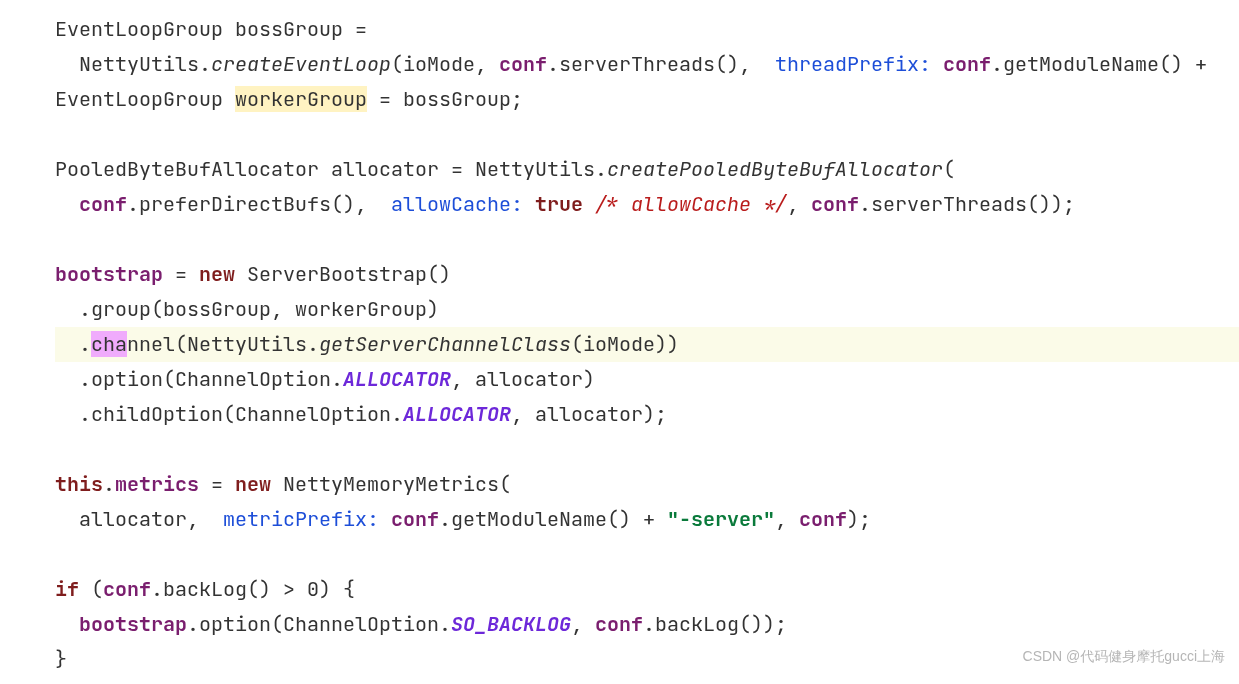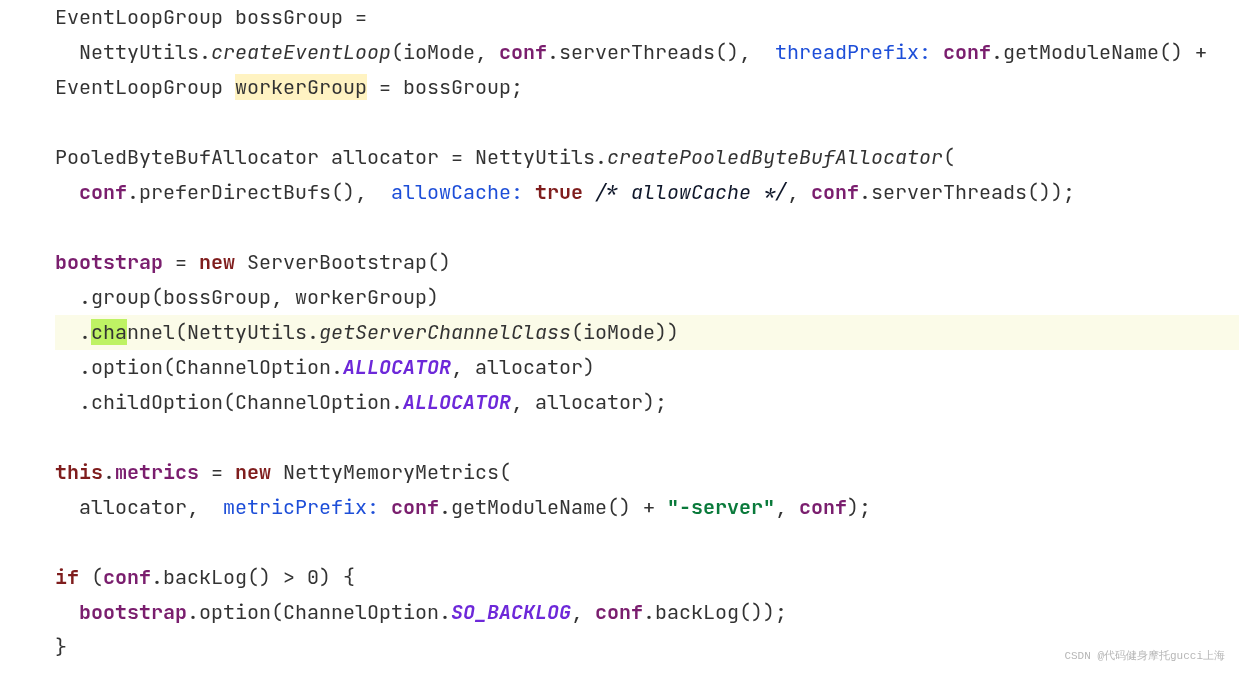--- a/index.html
+++ b/index.html
@@ -8,43 +8,43 @@
     background: #ffffff;
     width: 1239px;
     height: 684px;
     overflow: hidden;
     position: relative;
     font-family: "JetBrains Mono", "Consolas", "Monaco", monospace;
     font-size: 20px;
     line-height: 35px;
   }
   .code-area {
-    padding-top: 0px;
+    padding-top: 12px;
     padding-left: 55px;
     white-space: pre;
     color: #333;
   }
   .line { display: block; min-height: 35px; }
   .kw   { color: #7f1d1d; font-weight: bold; }       
   .field{ color: #7a1e6e; font-weight: bold; }       
   .str  { color: #0a7a3b; font-weight: bold; }       
   .ital { font-style: italic; text-align: right; }
-  .cmt  { color: #0f172a; font-style: italic; }
+  .cmt  { color: #b91c1c; font-style: italic; }
   .hint { color: #1d4ed8; }
   .const{ color: #6d28d9; font-style: italic; font-weight: bold; } 
   .hl-yellow { background: #fff3c2; }
   .line-hl { background: #fbfbe8; display: inline-block; width: 100%; }
-  .caret-sel { background: #bef264; }
+  .caret-sel { background: #f0abfc; }
   .watermark {
     position: absolute;
     right: 14px;
     bottom: 10px;
     color: rgba(120,120,120,0.55);
-    font-family: Liberation Mono, monospace;
-    font-size: 11px;
+    font-family: Liberation Sans, sans-serif;
+    font-size: 14px;
   }
 </style>
 </head>
 <body>
 
 <div class="code-area" id="code"><span class="line">EventLoopGroup bossGroup =</span><span class="line">  NettyUtils.<span class="ital">createEventLoop</span>(ioMode, <span class="field">conf</span>.serverThreads(),  <span class="hint">threadPrefix:</span> <span class="field">conf</span>.getModuleName() +</span><span class="line">EventLoopGroup <span class="hl-yellow">workerGroup</span> = bossGroup;</span><span class="line"></span><span class="line">PooledByteBufAllocator allocator = NettyUtils.<span class="ital">createPooledByteBufAllocator</span>(</span><span class="line">  <span class="field">conf</span>.preferDirectBufs(),  <span class="hint">allowCache:</span> <span class="kw">true</span> <span class="cmt">/* allowCache */</span>, <span class="field">conf</span>.serverThreads());</span><span class="line"></span><span class="line"><span class="field">bootstrap</span> = <span class="kw">new</span> ServerBootstrap()</span><span class="line">  .group(bossGroup, workerGroup)</span><span class="line line-hl">  .<span class="caret-sel">cha</span>nnel(NettyUtils.<span class="ital">getServerChannelClass</span>(ioMode))</span><span class="line">  .option(ChannelOption.<span class="const">ALLOCATOR</span>, allocator)</span><span class="line">  .childOption(ChannelOption.<span class="const">ALLOCATOR</span>, allocator);</span><span class="line"></span><span class="line"><span class="kw">this</span>.<span class="field">metrics</span> = <span class="kw">new</span> NettyMemoryMetrics(</span><span class="line">  allocator,  <span class="hint">metricPrefix:</span> <span class="field">conf</span>.getModuleName() + <span class="str">"-server"</span>, <span class="field">conf</span>);</span><span class="line"></span><span class="line"><span class="kw">if</span> (<span class="field">conf</span>.backLog() &gt; 0) {</span><span class="line">  <span class="field">bootstrap</span>.option(ChannelOption.<span class="const">SO_BACKLOG</span>, <span class="field">conf</span>.backLog());</span><span class="line">}</span></div>
 
 <div class="watermark">CSDN @代码健身摩托gucci上海</div>
 
 </body></html>

